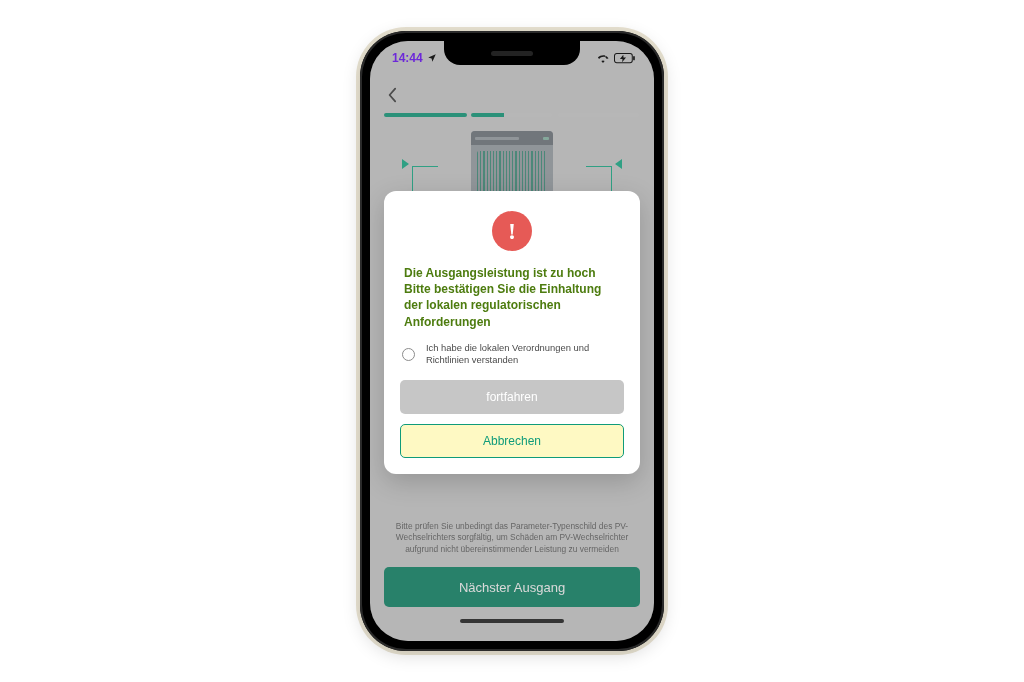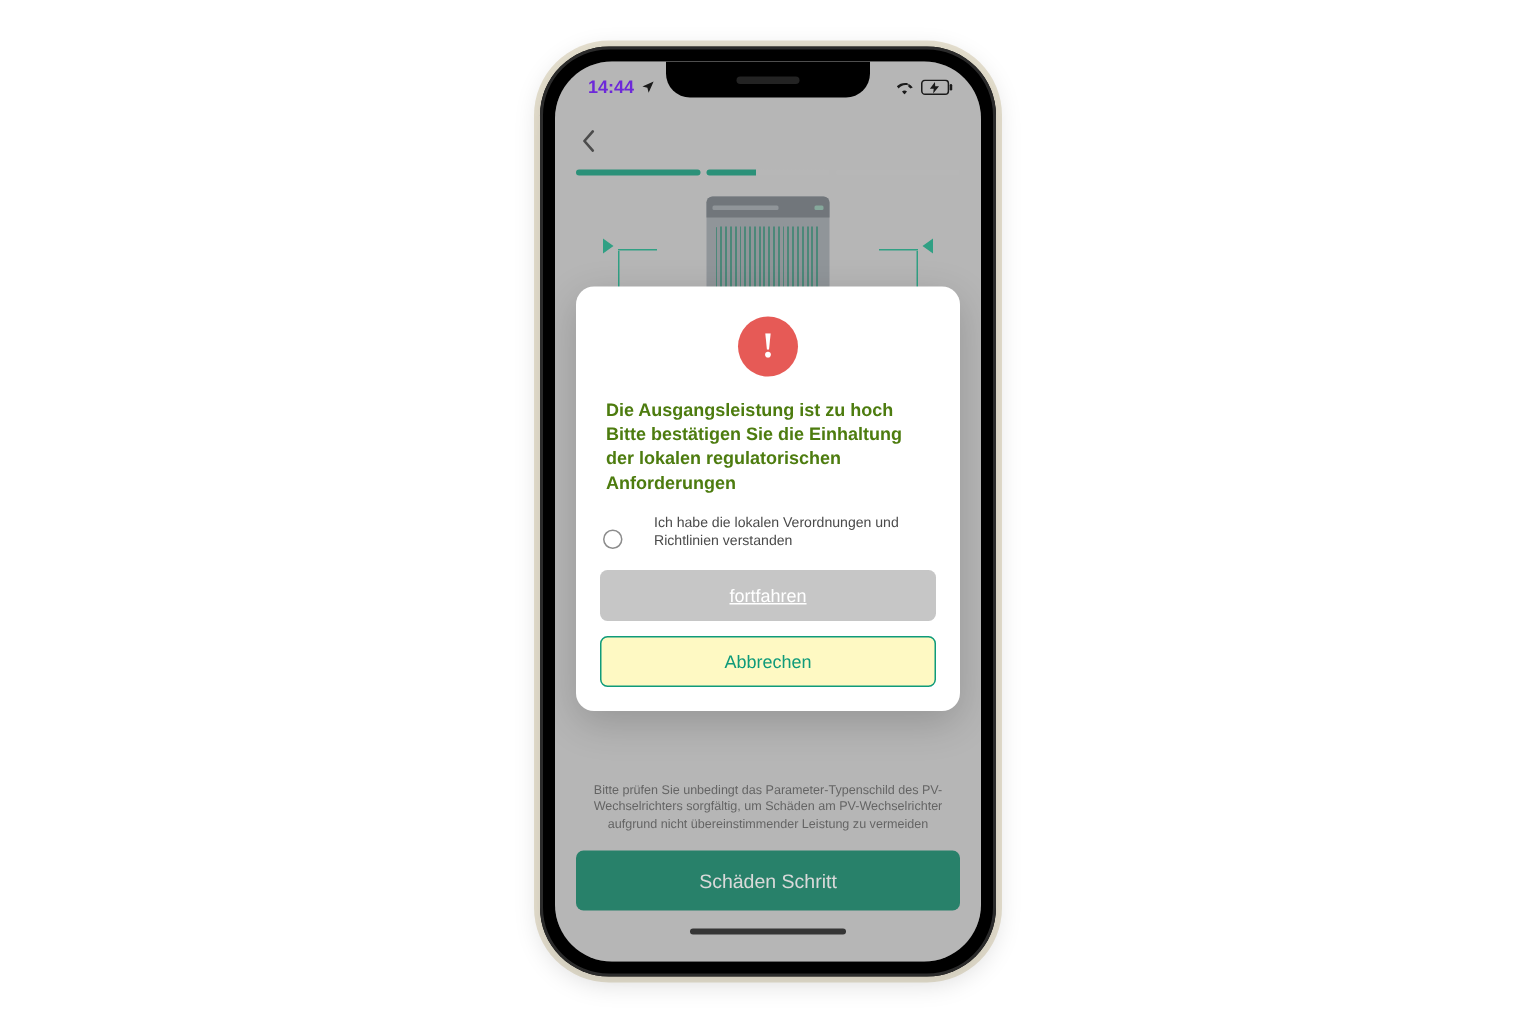--- a/index.html
+++ b/index.html
@@ -220,21 +220,21 @@
     white-space: pre-line;
   }
   .modal .body {
     font-size: 9.2px;
     text-align:center;
     color:#5b5b5b;
     line-height:1.35;
     padding: 0 8px 12px;
   }
   .check-row {
-    display:flex; align-items:flex-end; gap:21px;
+    display:flex; align-items:center; gap:11px;
     padding: 2px 2px 14px;
   }
   .check-row .ring {
     width:13px; height:13px;
     border:1.3px solid #8c8c8c;
     border-radius:50%;
     flex:none; margin-top:1px;
   }
   .check-row .lbl {
     font-size:9.4px; color:#4a4a4a; line-height:1.3;
@@ -242,21 +242,20 @@
   .btn {
     height: 34px;
     border-radius:5px;
     display:flex; align-items:center; justify-content:center;
     font-size:12px;
   }
   .btn.primary-disabled {
     background:#c6c6c6;
     color:#fff;
     margin-bottom:10px;
-    text-decoration:underline;
   }
   .btn.outline {
     border:1.3px solid #0f9b7a;
     color:#0f9b7a;
     background:#fef9c3;
   }
 </style>
 </head>
 <body>
 
@@ -310,21 +309,21 @@
               <div class="brand"></div>
               <div class="dot"></div>
             </div>
           <div class="grill"></div>
         </div>
       </div>
 
       <div class="bottom-dock">
         <div class="warn-text">Bitte prüfen Sie unbedingt das Parameter-Typenschild des PV-Wechselrichters sorgfältig, um Schäden am PV-Wechselrichter aufgrund nicht übereinstimmender Leistung zu vermeiden</div>
         <div class="next-btn">
-          <span>Schäden Schritt</span>
+          <span>Nächster Ausgang</span>
         </div>
         <div class="home-indicator"></div>
       </div>
     </div>
 
     <div class="modal">
       <div class="alert-icon">
           <span>!</span>
         </div>
       <h2>Die Ausgangsleistung ist zu hoch

